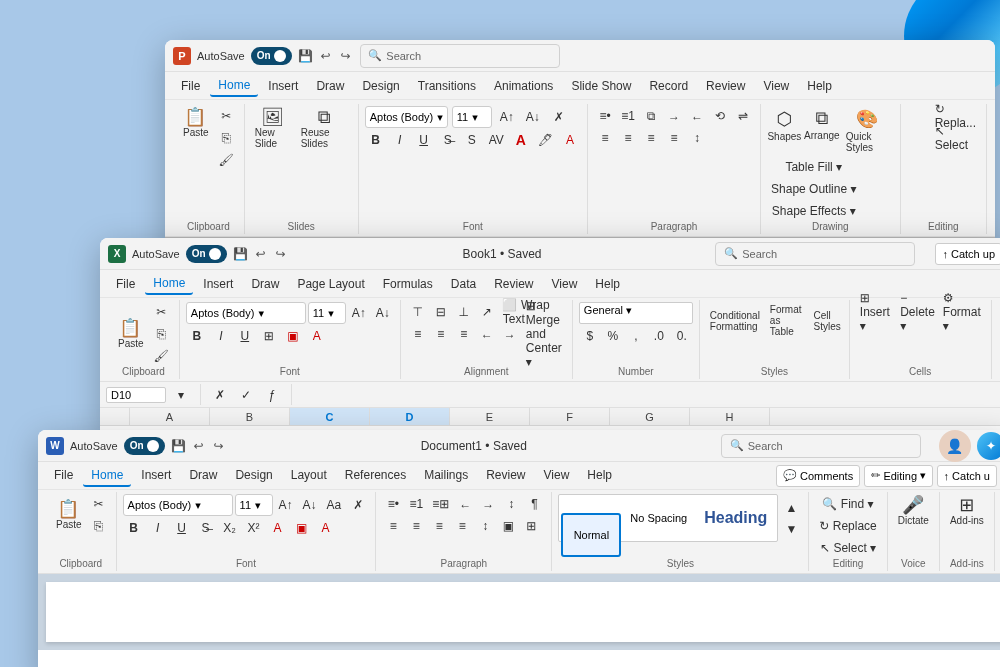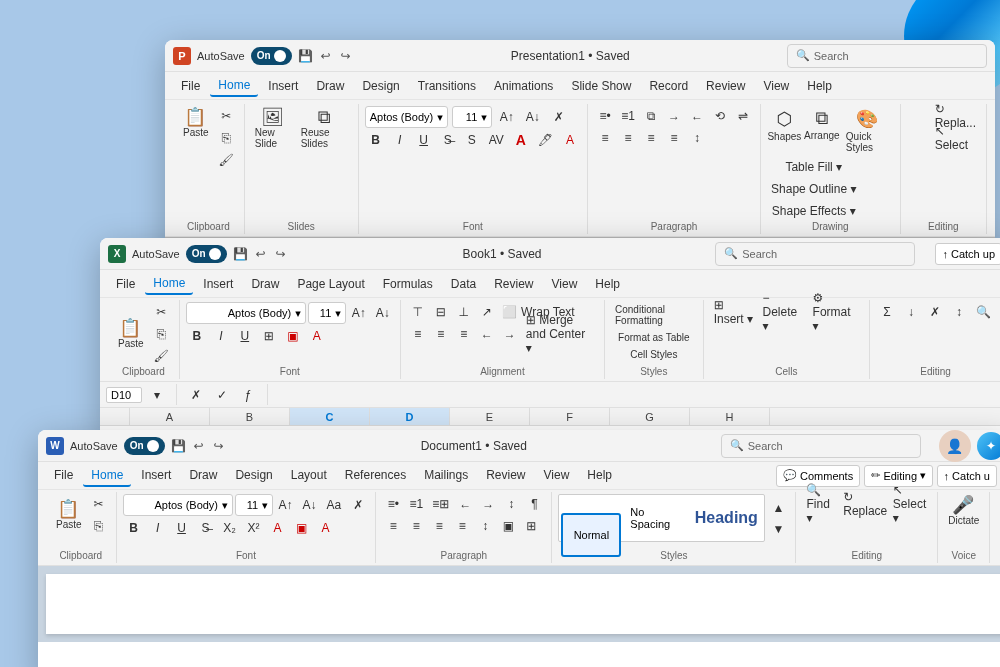--- a/index.html
+++ b/index.html
@@ -237,21 +237,20 @@
     .font-selector {
       display: flex;
       align-items: center;
       border: 1px solid #ccc;
       border-radius: 3px;
       background: white;
       height: 22px;
       padding: 0 4px;
       font-size: 11px;
       gap: 4px;
-      justify-content: flex-end;
     }
 
     
     .ppt-ribbon {
       padding: 4px 8px 2px;
       background: #f3f3f3;
     }
 
     
     .formula-bar {
@@ -259,21 +258,21 @@
       align-items: center;
       height: 26px;
       background: #f3f3f3;
       border-bottom: 1px solid #e0e0e0;
       padding: 0 6px;
       gap: 4px;
       font-size: 12px;
     }
 
     .cell-ref {
-      width: 36px;
+      width: 60px;
       border: 1px solid #ccc;
       border-radius: 2px;
       padding: 1px 4px;
       font-size: 11px;
       background: white;
     }
 
     .col-header {
       display: flex;
       align-items: center;
@@ -416,21 +415,20 @@
     <span class="autosave-label">AutoSave</span>
     <div class="toggle-switch">
       <span>On</span>
       <div class="toggle-circle"></div>
     </div>
     <div class="title-bar-icons">
       <div class="title-bar-icon">💾</div>
       <div class="title-bar-icon">↩</div>
       <div class="title-bar-icon">↪</div>
     </div>
-    <div class="title-center">Presentation1 • Saved</div>
     <div class="search-box">
       <span>🔍</span>
       <span>Search</span>
     </div>
   </div>
 
   <div class="menu-bar">
     <div class="menu-item">File</div>
     <div class="menu-item active">Home</div>
     <div class="menu-item">Insert</div>
@@ -670,23 +668,39 @@
             <div class="ribbon-btn-small">≡</div>
             <div class="ribbon-btn-small">≡</div>
             <div class="ribbon-btn-small">←</div>
             <div class="ribbon-btn-small">→</div>
             <div class="ribbon-btn-small">⊞ Merge and Center ▾</div>
           </div>
         </div>
         <div class="ribbon-group-title">Alignment</div>
       </div>
 
-
       <div class="ribbon-group">
         <div style="display:flex; flex-direction:column; gap:2px;">
+          <div class="number-dropdown">
+            <span>General</span>
+            <span>▾</span>
+          </div>
+          <div style="display:flex; gap:1px; align-items:center;">
+            <div class="ribbon-btn-small">$</div>
+            <div class="ribbon-btn-small">%</div>
+            <div class="ribbon-btn-small">,</div>
+            <div class="ribbon-btn-small">.0</div>
+            <div class="ribbon-btn-small">0.</div>
+          </div>
+        </div>
+        <div class="ribbon-group-title">Number</div>
+      </div>
+
+      <div class="ribbon-group">
+        <div style="display:flex; flex-direction:row; gap:2px;">
           <div class="ribbon-btn" style="font-size:10px;">Conditional Formatting</div>
           <div class="ribbon-btn" style="font-size:10px;">Format as Table</div>
           <div class="ribbon-btn" style="font-size:10px;">Cell Styles</div>
         </div>
         <div class="ribbon-group-title">Styles</div>
       </div>
 
       <div class="ribbon-group">
         <div style="display:flex; gap:1px; font-size:10px;">
           <div class="ribbon-btn-small">⊞ Insert ▾</div>
@@ -883,21 +897,21 @@
           </div>
           <div style="display:flex; flex-direction:column; gap:1px;">
             <div class="ribbon-btn-small">▲</div>
             <div class="ribbon-btn-small">▼</div>
           </div>
         </div>
         <div class="ribbon-group-title">Styles</div>
       </div>
 
       <div class="ribbon-group">
-        <div style="display:flex; gap:2px; font-size:10px;">
+        <div style="display:flex; flex-direction:column; gap:2px; font-size:10px;">
           <div class="ribbon-btn-small">🔍 Find ▾</div>
           <div class="ribbon-btn-small">↻ Replace</div>
           <div class="ribbon-btn-small">↖ Select ▾</div>
         </div>
         <div class="ribbon-group-title">Editing</div>
       </div>
 
       <div class="ribbon-group">
         <div class="ribbon-btn">
           <div class="ribbon-btn-icon">🎤</div>

